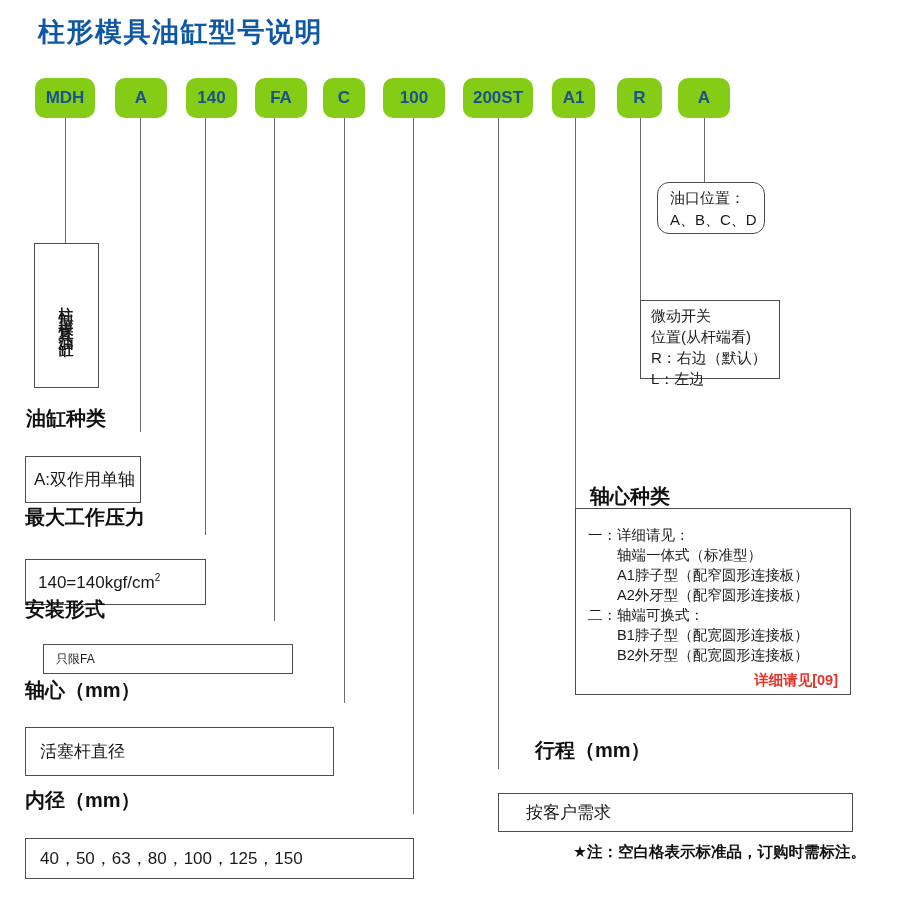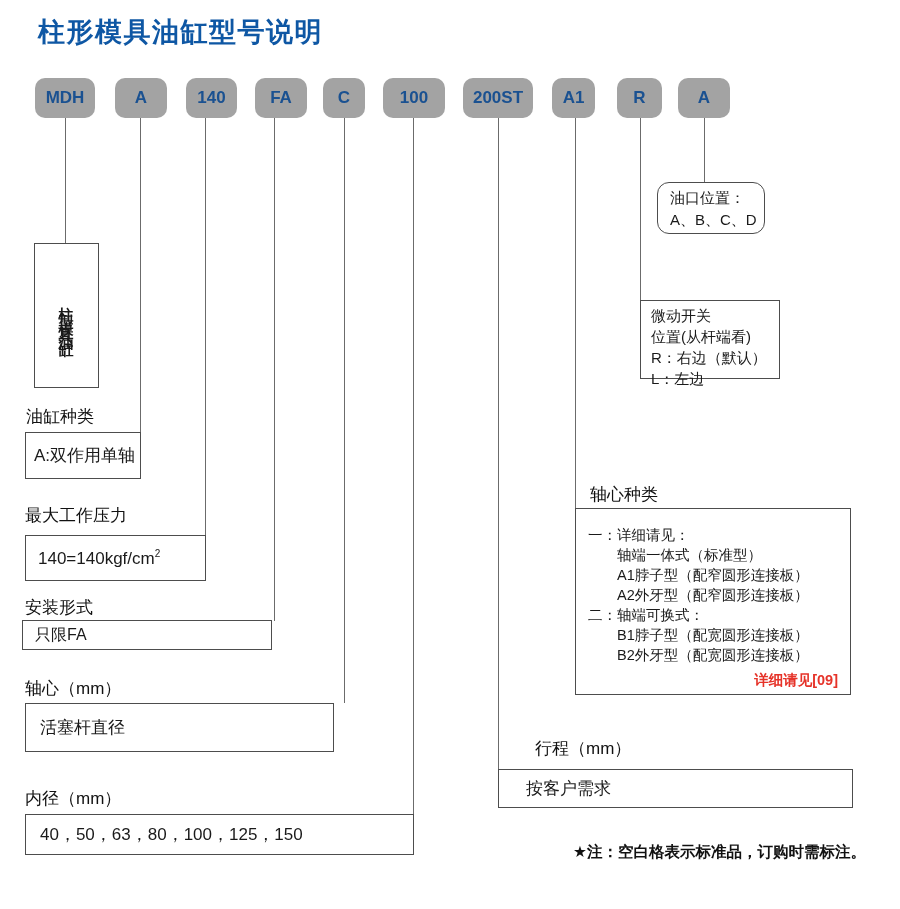--- a/index.html
+++ b/index.html
@@ -10,32 +10,32 @@
     font-family:"Liberation Sans","DejaVu Sans",sans-serif;
     color:#1a1a1a;
     overflow:hidden;
   }
   .title{
     position:absolute;left:38px;top:14px;margin:0;
     font-size:27px;font-weight:bold;color:#0e57a4;letter-spacing:1.5px;
   }
   .code{
     position:absolute;top:78px;height:40px;
-    background:#a3a3a3;border-radius:10px;
+    background:#84cc16;border-radius:10px;
     display:flex;align-items:center;justify-content:center;
     color:#1a5191;font-weight:bold;font-size:17px;
   }
   .vline{position:absolute;width:1px;background:#6b6b6b;top:118px;}
   .box{
     position:absolute;background:#fff;border:1px solid #4d4d4d;
     box-sizing:border-box;font-size:17px;
   }
-  .hcenter{display:flex;align-items:center;}
+  .hcenter{display:flex;align-items:center;margin-top:24px;}
   .label{
-    position:absolute;font-size:17px;font-weight:normal;color:#111;
+    position:absolute;font-size:20px;font-weight:bold;color:#111;
     white-space:nowrap;
   }
   .vbox{display:flex;align-items:center;justify-content:center;}
   .vtext{
     writing-mode:vertical-lr;text-orientation:upright;
     font-size:15px;font-weight:bold;letter-spacing:7px;line-height:1;
   }
   .pad8{padding-left:8px;}
   .pad12{padding-left:12px;}
   .pad14{padding-left:14px;}
@@ -88,21 +88,21 @@
   <div class="box hcenter pad8" style="left:25px;top:432px;width:116px;height:47px;">
     <span>A:双作用单轴</span>
   </div>
 
   <div class="label" style="left:25px;top:504px;">最大工作压力</div>
   <div class="box hcenter pad12" style="left:25px;top:535px;width:181px;height:46px;">
     <span><span>140=140kgf/cm</span><sup>2</sup></span>
   </div>
 
   <div class="label" style="left:25px;top:596px;">安装形式</div>
-  <div class="box hcenter pad12" style="left:22px;top:620px;width:250px;height:30px;font-size:16px;">
+  <div class="box hcenter pad12" style="left:43px;top:620px;width:250px;height:30px;font-size:12px;">
     <span>只限FA</span>
   </div>
 
   <div class="label" style="left:25px;top:677px;">轴心（mm）</div>
   <div class="box hcenter pad14" style="left:25px;top:703px;width:309px;height:49px;">
     <span>活塞杆直径</span>
   </div>
 
   <div class="label" style="left:25px;top:787px;">内径（mm）</div>
   <div class="box hcenter pad14" style="left:25px;top:814px;width:389px;height:41px;">

